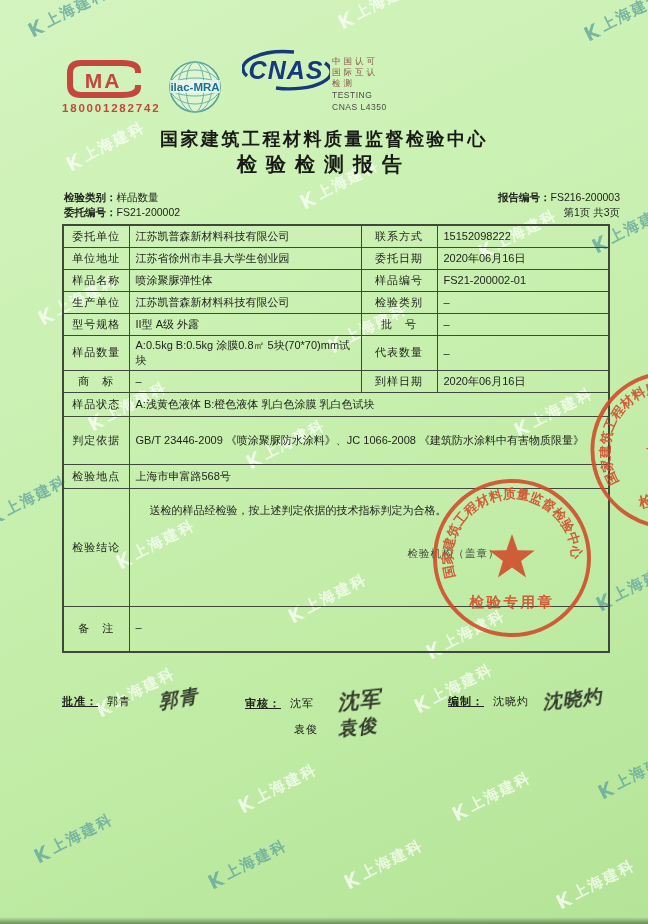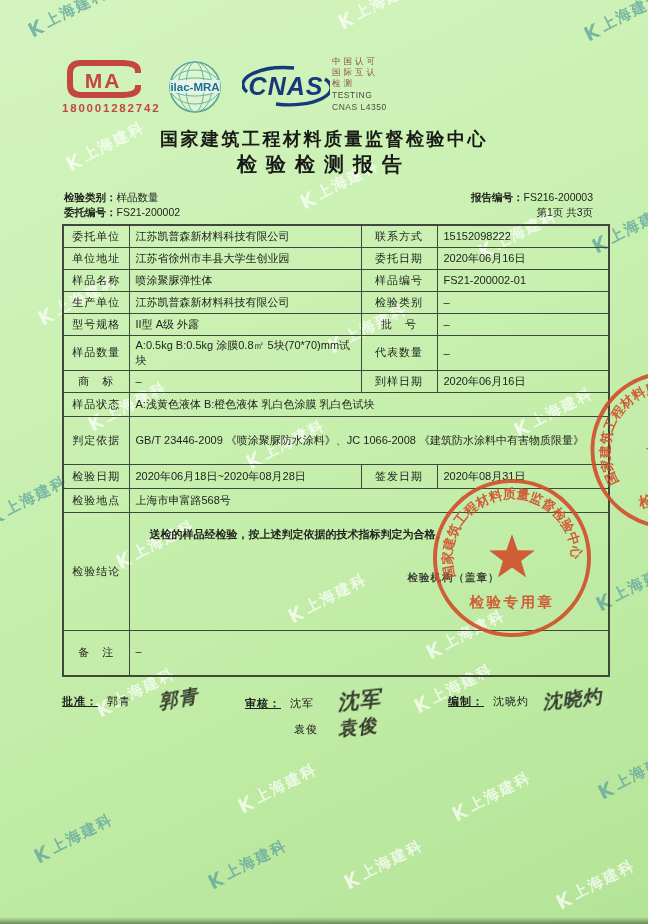--- a/index.html
+++ b/index.html
@@ -16,41 +16,41 @@
       letter-spacing:2px;white-space:nowrap;display:flex;align-items:center;}
   .wm-w{color:rgba(255,255,255,.72);}
   .wm-t{color:rgba(104,172,160,.85);}
   .wm-logo{display:inline-block;width:13px;height:15px;margin-right:4px;background:currentColor;
       clip-path:polygon(0 0,28% 0,28% 38%,70% 0,100% 0,45% 50%,100% 100%,70% 100%,28% 62%,28% 100%,0 100%);}
   
   .hdr{position:absolute;z-index:1;}
   .cma{left:64px;top:56px;}
   .cma-number{left:62px;top:102px;color:#c4473e;font-weight:bold;font-size:11.5px;letter-spacing:1.8px;}
   .ilac{left:166px;top:58px;}
-  .cnas{left:242px;top:62px;}
+  .cnas{left:242px;top:46px;}
   .accred{left:332px;top:56px;font-size:8.5px;line-height:11px;}
   .accred .cn{color:#8a5548;letter-spacing:3px;}
   .accred .en{color:#4c4c46;letter-spacing:.5px;margin-top:1px;}
   
   .title1{position:absolute;z-index:1;left:0;width:100%;top:127px;text-align:center;
       font-size:18px;font-weight:bold;letter-spacing:2.5px;color:#181a16;}
   .title2{position:absolute;z-index:1;left:0;width:100%;top:151px;text-align:center;
       font-size:20px;font-weight:bold;letter-spacing:9px;color:#181a16;}
   .meta-left{position:absolute;z-index:1;left:64px;top:190px;font-size:10.5px;line-height:15px;}
-  .meta-right{position:absolute;z-index:1;right:55px;top:190px;font-size:10.5px;line-height:15px;text-align:right;}
+  .meta-right{position:absolute;z-index:1;right:28px;top:190px;font-size:10.5px;line-height:15px;text-align:right;}
   .meta-label{font-weight:bold;}
   
   .report-table{position:absolute;z-index:1;left:62px;top:224px;width:546px;
       border-collapse:collapse;table-layout:fixed;}
   .report-table td{border:1px solid #40473b;font-size:11px;padding:2px 6px;vertical-align:middle;
       overflow:hidden;}
   .report-table{border:2px solid #40473b;}
   .cell-label{font-weight:normal;text-align:center;letter-spacing:1px;padding:2px 2px;}
   .cell-value{text-align:left;}
-  td.conclusion{vertical-align:top;padding:14px 12px 4px 20px;position:relative;font-weight:bold;}
+  td.conclusion{vertical-align:top;padding:14px 12px 4px 20px;position:relative;}
   td.remark{vertical-align:top;padding-top:14px;}
   .stamp-caption{position:absolute;left:278px;top:58px;font-size:10.5px;color:#3c4036;letter-spacing:1px;}
   
   .stamp{position:absolute;z-index:3;opacity:.88;pointer-events:none;}
   .stamp-main{left:428px;top:474px;}
   .stamp-partial{left:586px;top:366px;transform:rotate(-14deg);}
   
   .sig-row{position:absolute;z-index:2;left:0;top:0;width:100%;font-size:11px;}
   .sig-item{position:absolute;white-space:nowrap;}
   .sig-label{font-weight:bold;letter-spacing:1px;text-decoration:underline;}
@@ -276,26 +276,20 @@
           <td class="cell-label">到样日期</td>
           <td class="cell-value">2020年06月16日</td>
         </tr>
         <tr style="height: 24px;">
           <td class="cell-label">样品状态</td>
           <td class="cell-value" colspan="3">A:浅黄色液体 B:橙色液体 乳白色涂膜 乳白色试块</td>
         </tr>
         <tr style="height: 48px;">
           <td class="cell-label">判定依据</td>
           <td class="cell-value" colspan="3">GB/T 23446-2009 《喷涂聚脲防水涂料》、JC 1066-2008 《建筑防水涂料中有害物质限量》</td>
-        </tr>
-        <tr style="height: 24px;">
-          <td class="cell-label">检验日期</td>
-          <td class="cell-value">2020年06月18日~2020年08月28日</td>
-          <td class="cell-label">签发日期</td>
-          <td class="cell-value">2020年08月31日</td>
         </tr>
         <tr style="height: 24px;">
           <td class="cell-label">检验地点</td>
           <td class="cell-value" colspan="3">上海市申富路568号</td>
         </tr>
         <tr style="height: 118px;">
           <td class="cell-label">检验结论</td>
           <td class="cell-value conclusion" colspan="3">送检的样品经检验，按上述判定依据的技术指标判定为合格。<div class="stamp-caption">检验机构（盖章）</div></td>
         </tr>
         <tr style="height: 46px;">

